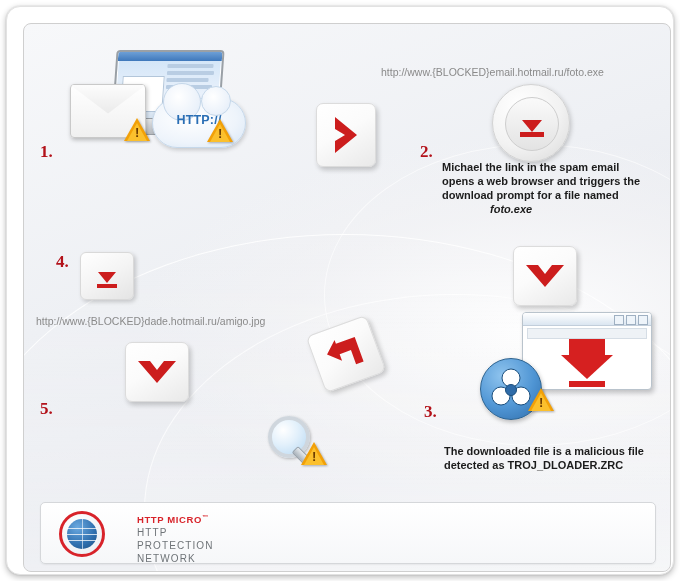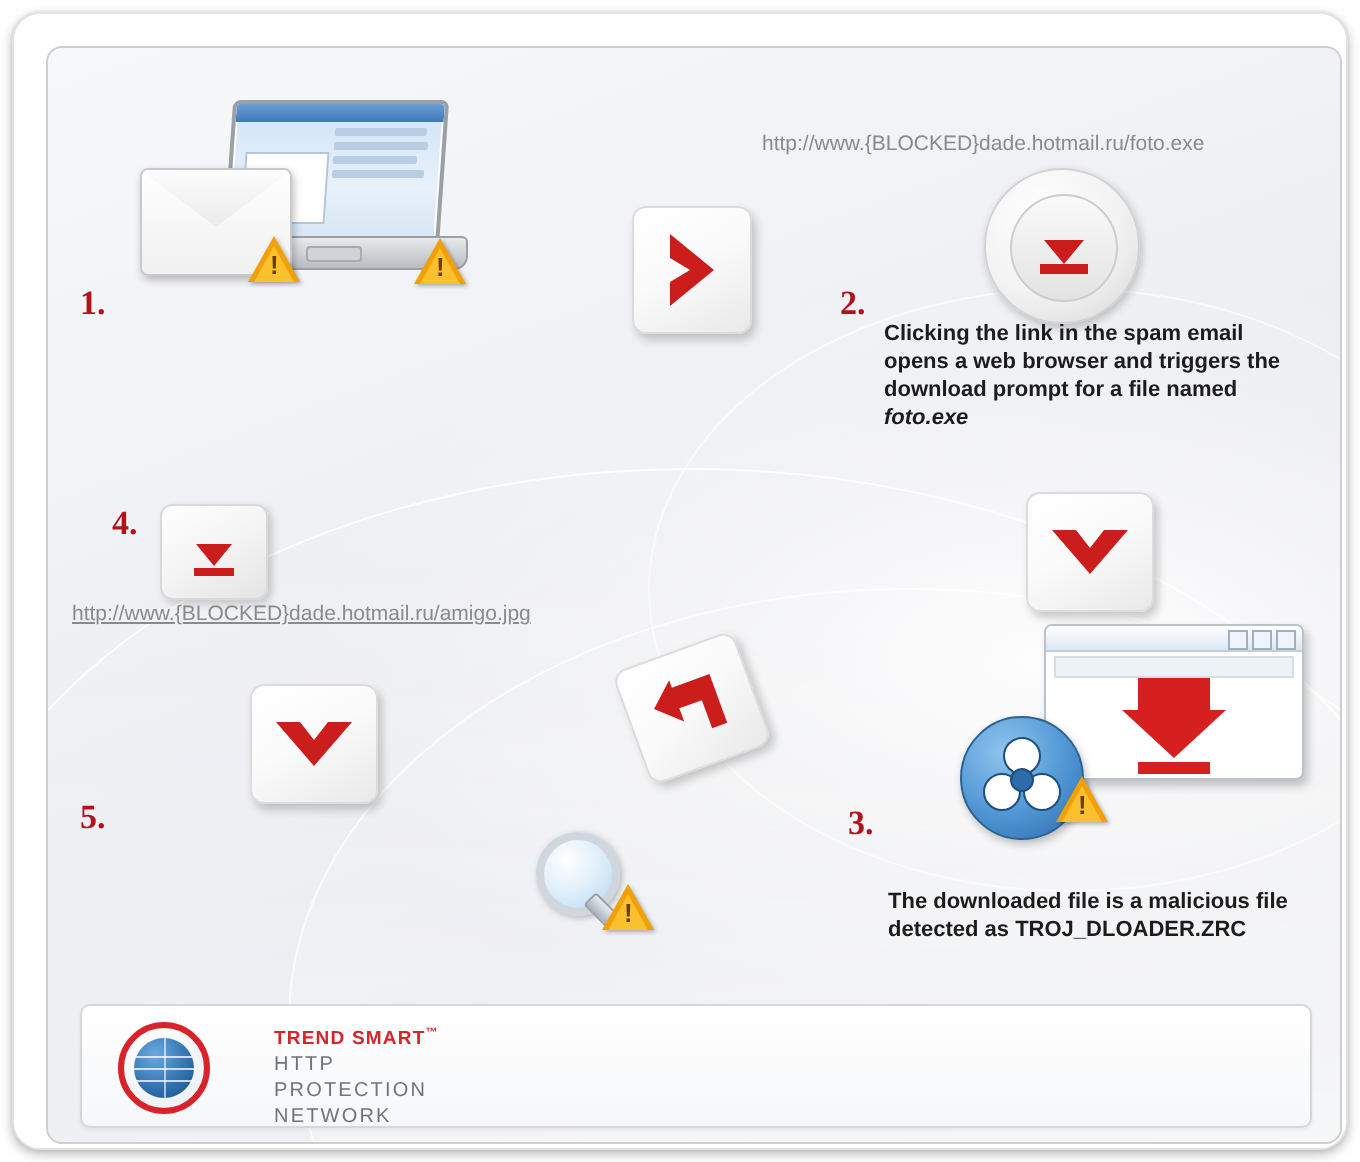--- a/index.html
+++ b/index.html
@@ -82,20 +82,21 @@
   }
   .step-text {
     position: absolute;
     font-size: 11px;
     font-weight: bold;
     color: #1c1c1c;
     line-height: 1.28;
   }
   .step-text em {
     font-style: italic;
+    margin-left: 48px;
   }
   .url-text {
     position: absolute;
     font-size: 10.5px;
     color: #8a8a8a;
     white-space: nowrap;
   }
 
   
   .arrow-tile {
@@ -412,20 +413,23 @@
           <div class="row" style="margin-left:50px;width:40%;"></div>
           <div class="row" style="margin-left:50px;width:44%;"></div>
         </div>
         <div class="laptop-base">
           <div class="pad"></div>
         </div>
       </div>
 
       <div class="envelope" style="left:46px; top:60px;"></div>
 
+      <div class="cloud" style="left:128px; top:74px;">
+        <div class="cloud-label">HTTP://</div>
+      </div>
 
       <div class="warn" style="left:100px; top:94px;">
         <div class="tri"></div>
         <div class="tri-inner"></div>
         <div class="bang">!</div>
       </div>
       <div class="warn" style="left:183px; top:95px;">
         <div class="tri"></div>
         <div class="tri-inner"></div>
         <div class="bang">!</div>
@@ -434,43 +438,43 @@
       <div class="step-num" style="left:16px; top:118px;">1.</div>
 
       <div class="arrow-tile" style="left:292px; top:79px; width:58px; height:62px;">
         <div class="arrow-glyph">
           <svg width="30" height="40" viewBox="0 0 30 40" aria-hidden="true">
             <path d="M4 2 L26 20 L4 38 L4 26 L14 20 L4 14 Z" fill="#cc1d1d"></path>
           </svg>
         </div>
       </div>
 
-      <div class="url-text" style="left:357px; top:42px;">http://www.{BLOCKED}dade.hotmail.ru/foto.exe</div>
+      <div class="url-text" style="left:357px; top:42px;">http://www.{BLOCKED}email.hotmail.ru/foto.exe</div>
 
       <div class="dl-circle" style="left:468px; top:60px;">
         <div class="inner">
           <svg width="52" height="52" viewBox="0 0 52 52" style="position:absolute;left:0;top:0;" aria-hidden="true">
             <path d="M26 10 L26 28 M26 34 L16 22 L36 22 Z" fill="#cc1d1d"></path>
             <rect x="14" y="34" width="24" height="5" fill="#cc1d1d"></rect>
           </svg>
         </div>
       </div>
 
       <div class="step-num" style="left:396px; top:118px;">2.</div>
-      <div class="step-text" style="left:418px; top:136px; width:212px;"><span>Clicking the link in the spam email opens a web browser and triggers the download prompt for a file named </span><em>foto.exe</em></div>
+      <div class="step-text" style="left:418px; top:136px; width:212px;"><span>Michael the link in the spam email opens a web browser and triggers the download prompt for a file named </span><em>foto.exe</em></div>
 
       <div class="file-tile" style="left:56px; top:228px;">
         <svg width="52" height="46" viewBox="0 0 52 46" style="position:absolute;left:0;top:0;" aria-hidden="true">
           <path d="M26 8 L26 22 M26 30 L17 19 L35 19 Z" fill="#cc1d1d"></path>
           <rect x="16" y="31" width="20" height="4" fill="#cc1d1d"></rect>
         </svg>
       </div>
       <div class="step-num" style="left:32px; top:228px;">4.</div>
 
-      <div class="url-text" style="left:12px; top:277px;text-decoration:underline;">http://www.{BLOCKED}dade.hotmail.ru/amigo.jpg</div>
+      <div class="url-text" style="left:12px; top:291px;">http://www.{BLOCKED}dade.hotmail.ru/amigo.jpg</div>
 
       <div class="arrow-tile" style="left:489px; top:222px; width:62px; height:58px;">
         <div class="arrow-glyph">
           <svg width="42" height="30" viewBox="0 0 42 30" aria-hidden="true">
             <path d="M2 4 L21 26 L40 4 L28 4 L21 13 L14 4 Z" fill="#cc1d1d"></path>
           </svg>
         </div>
       </div>
 
       <div class="arrow-tile" style="left:101px; top:318px; width:62px; height:58px;">
@@ -539,21 +543,21 @@
       </div>
 
       <div class="footer-bar">
         <div class="tm-globe">
           <div class="ball"></div>
           <div class="lat" style="top:14px;"></div>
           <div class="lat" style="top:20px;"></div>
           <div class="lat" style="top:26px;"></div>
           <div class="lon" style="left:20px;"></div>
         </div>
-        <div class="tm-brand"><span>TREND SMART</span><span class="tm-sup">™</span></div>
+        <div class="tm-brand"><span>HTTP MICRO</span><span class="tm-sup">™</span></div>
         <div class="tm-sub" style="top:24px;">HTTP</div>
         <div class="tm-sub" style="top:37px;">PROTECTION</div>
         <div class="tm-sub" style="top:50px;">NETWORK</div>
       </div>
 
     </div>
   </div>
 </div>
 
 </body></html>

